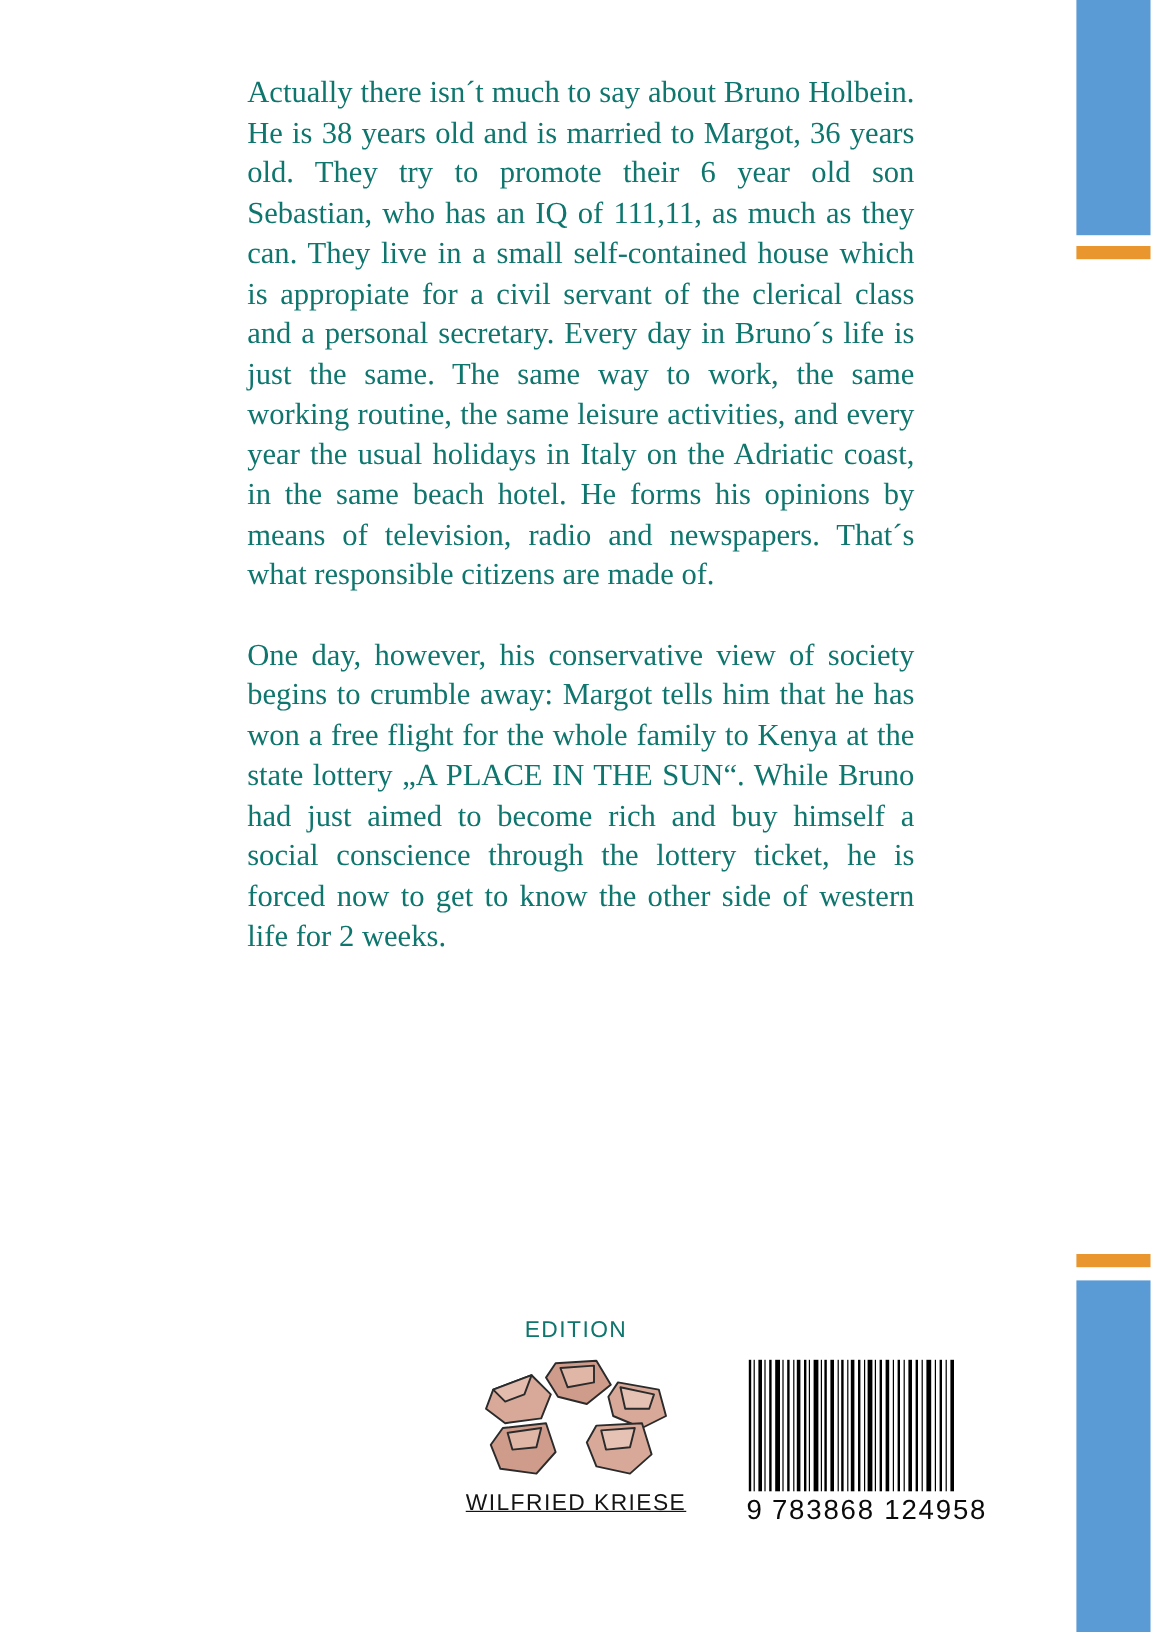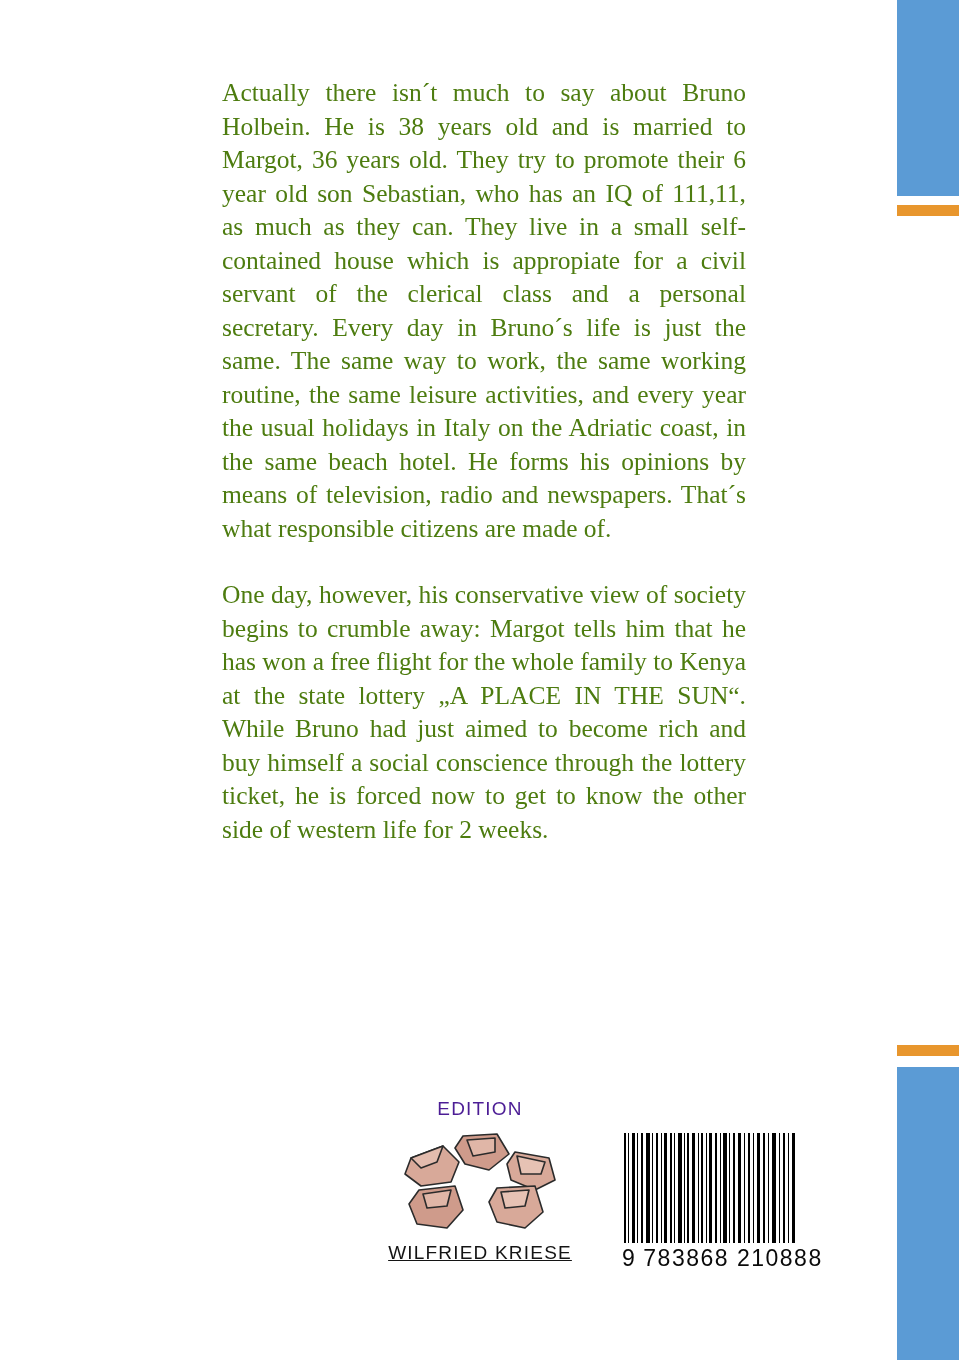--- a/index.html
+++ b/index.html
@@ -53,45 +53,45 @@
   }
 
   
   .blurb {
     position: absolute;
     left: 206px;
     top: 60px;
     width: 556px;
   }
   .blurb p {
-    margin: 16px;
+    margin: 0;
     font-size: 25.5px;
     line-height: 33.5px;
-    color: #4d7c0f;
+    color: #0f766e;
     text-align: justify;
     text-justify: inter-word;
     hyphens: manual;
   }
   .blurb p.gap {
     margin-top: 33px;
   }
 
   
   .imprint {
     position: absolute;
     left: 330px;
     top: 1098px;
     width: 300px;
     text-align: center;
   }
   .imprint-top {
     font-family: "Liberation Sans", sans-serif;
     font-size: 19px;
     letter-spacing: 1.2px;
-    color: #4c1d95;
+    color: #0f766e;
     font-variant: small-caps;
     text-transform: uppercase;
   }
   .imprint-bottom {
     font-family: "Liberation Sans", sans-serif;
     font-size: 19px;
     letter-spacing: 1.2px;
     color: #141414;
     text-transform: uppercase;
     margin-top: 6px;
@@ -200,17 +200,17 @@
         <rect x="141" y="0" width="2" height="110"></rect>
         <rect x="146" y="0" width="1" height="110"></rect>
         <rect x="150" y="0" width="4" height="110"></rect>
         <rect x="157" y="0" width="1" height="110"></rect>
         <rect x="161" y="0" width="2" height="110"></rect>
         <rect x="166" y="0" width="1" height="110"></rect>
         <rect x="170" y="0" width="3" height="110"></rect>
       </g>
     </svg>
     <div class="isbn-digits">
-      <span class="lead">9</span><span>783868 210888</span>
+      <span class="lead">9</span><span>783868 124958</span>
     </div>
   </div>
 
 </div>
 
 </body></html>

